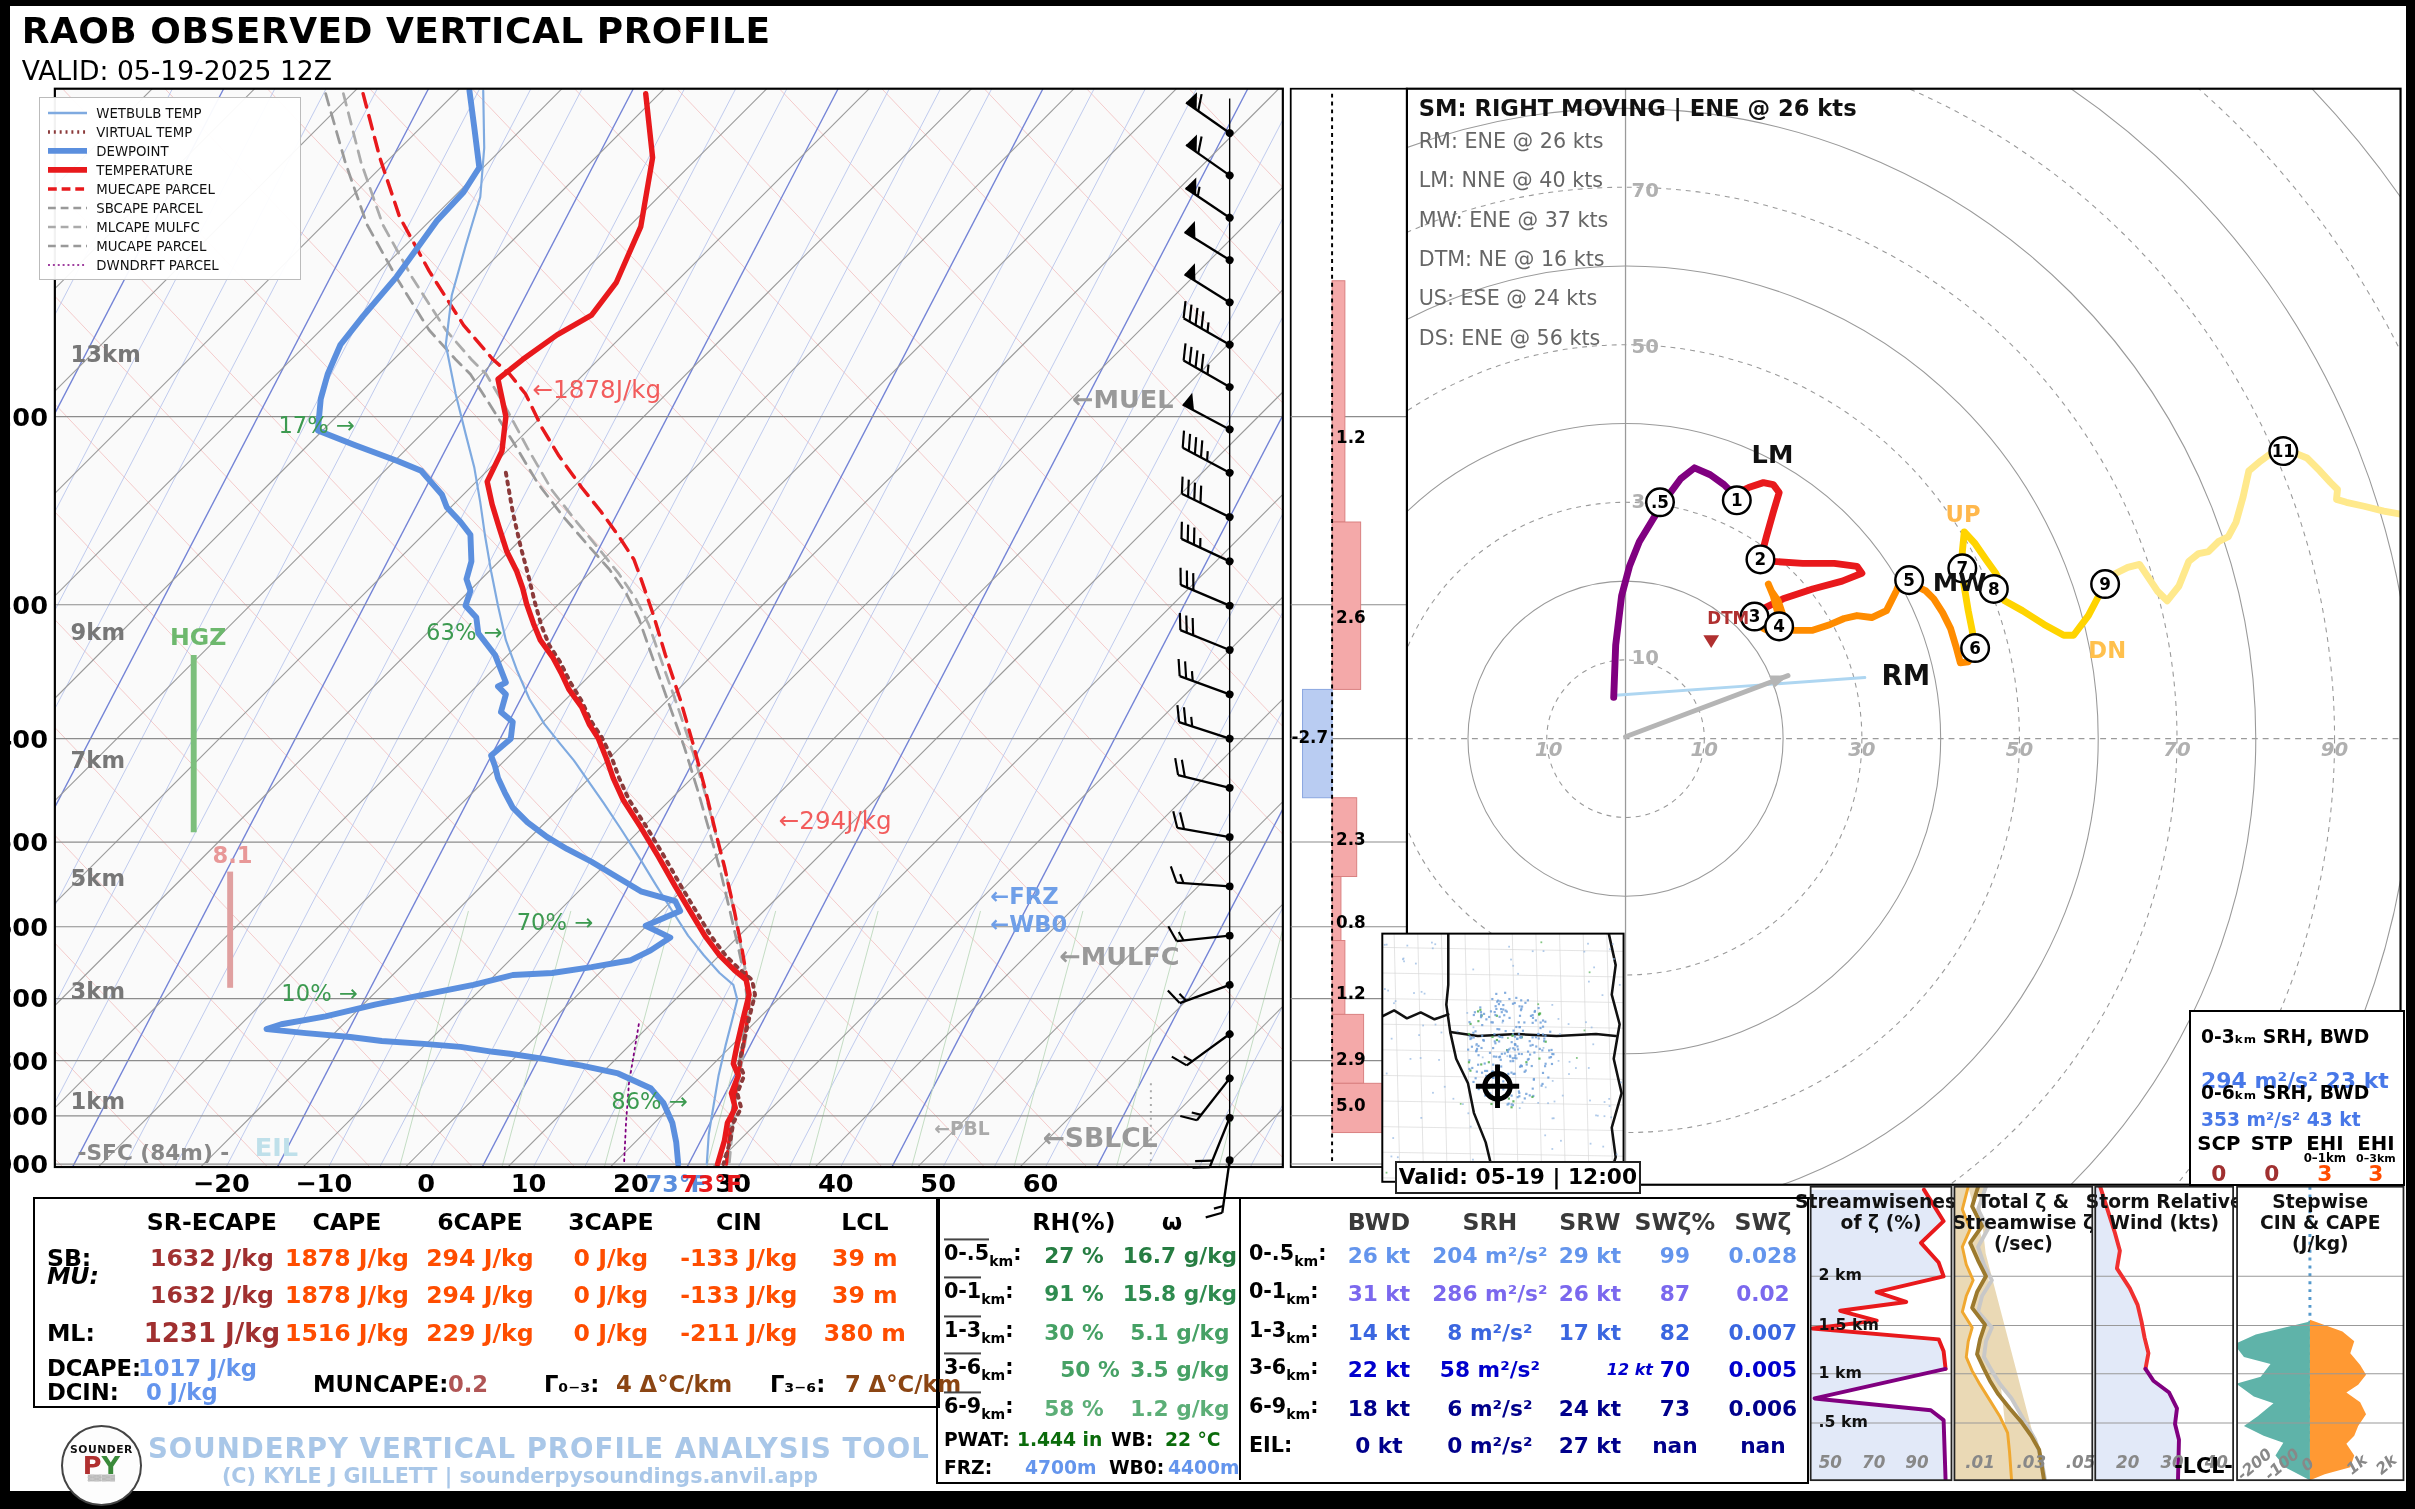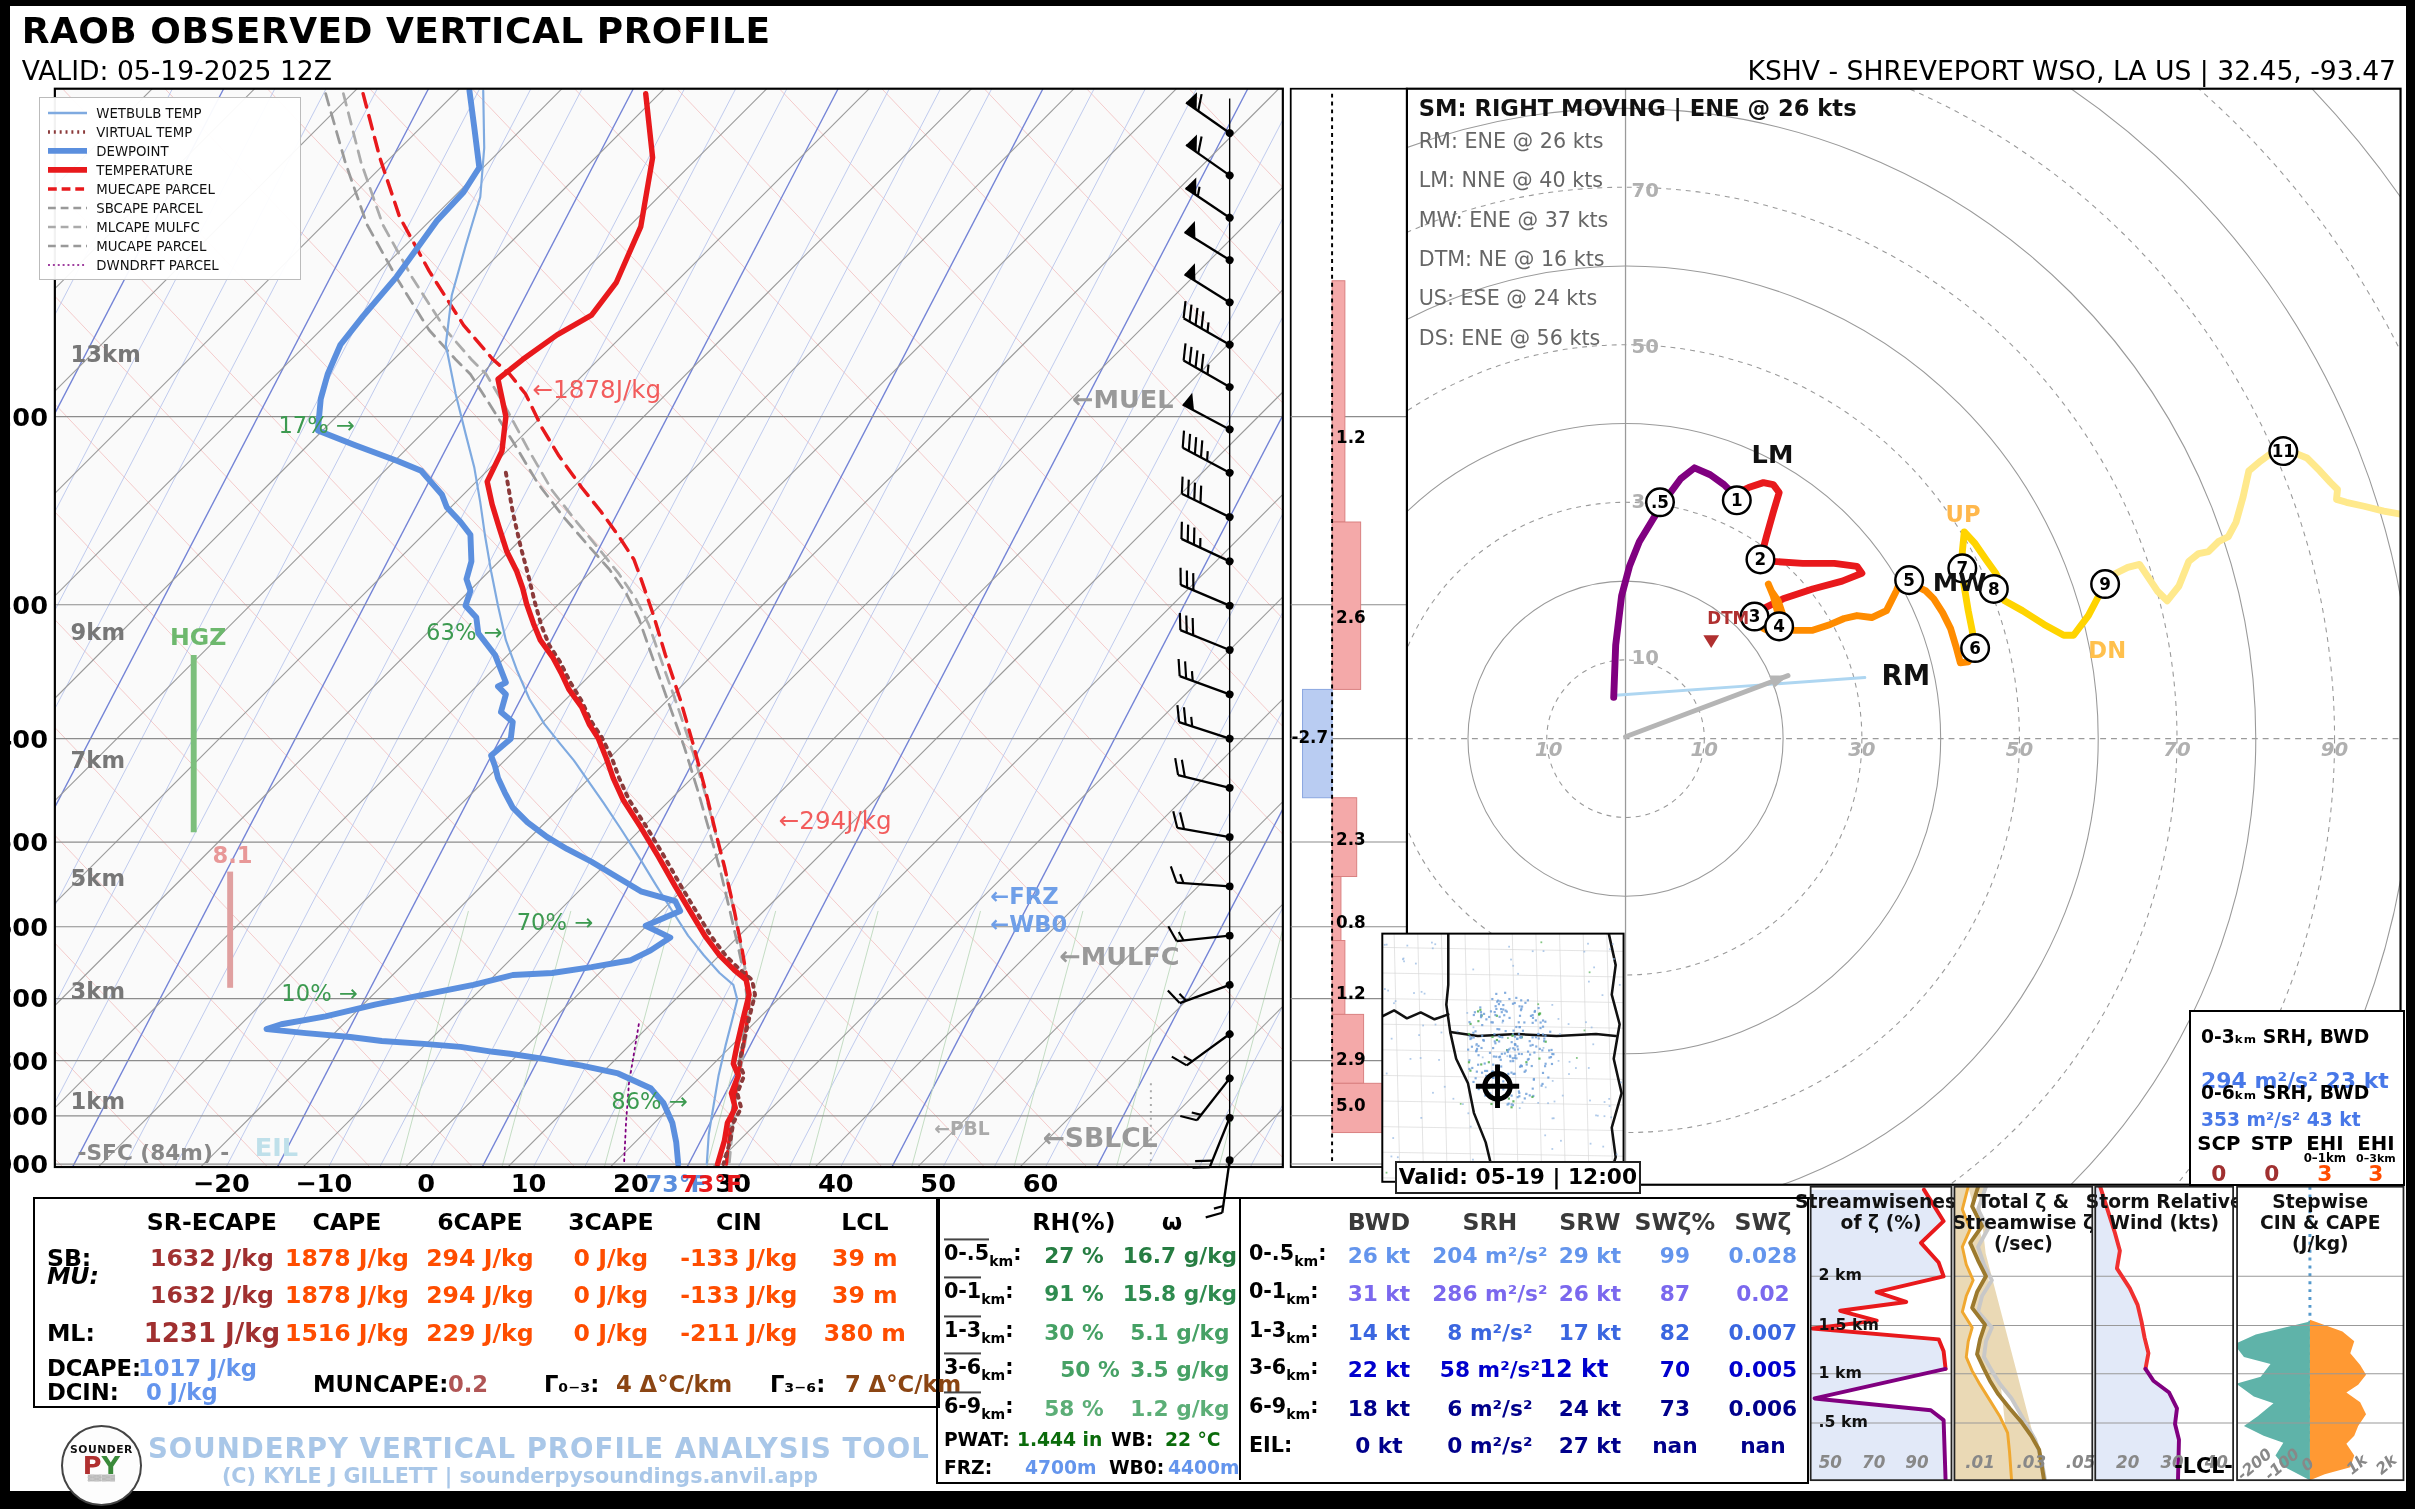--- a/index.html
+++ b/index.html
@@ -29,21 +29,20 @@
   #logo .l3{font-size:5.9px;color:#888;}
   #validbox{left:1385px;top:1155px;width:242px;height:29.6px;background:#fff;border:2.5px solid #222;font-size:21.7px;font-weight:bold;color:#000;text-align:center;line-height:27.6px;z-index:6;}
 </style>
 </head>
 <body>
 
 <div id="fig">
  <div id="paper">
   <div class="abs" id="title">RAOB OBSERVED VERTICAL PROFILE</div>
   <div class="abs" id="valid">VALID: 05-19-2025 12Z</div>
-  <div class="abs" id="station">KSHV - SHREVEPORT WSO, LA US | 32.45, -93.47</div>
 
   <svg id="chart" class="abs" viewBox="0 0 2432 1508">
         <g>
           <clipPath id="skclip">
             <rect x="45" y="84" width="1247" height="1095"></rect>
           </clipPath>
           <rect x="45" y="84" width="1247" height="1095" fill="#fafafa"></rect>
           <g clip-path="url(#skclip)">
             <line x1="-155" y1="1179" x2="-1195.25" y2="84" stroke="#f2c4c4" stroke-width="0.9"></line>
             <line x1="-51" y1="1179" x2="-1091.25" y2="84" stroke="#f2c4c4" stroke-width="0.9"></line>
@@ -1166,21 +1165,21 @@
         <div class="cell" style="left: 1753px; top: 1287px; color: rgb(123, 104, 238); font-size: 21.7px;">0.02</div>
         <div class="cell left" style="left: 1239px; top: 1326px; color: rgb(0, 0, 0); font-size: 20.7px;">1-3<sub>km</sub>:</div>
         <div class="cell" style="left: 1369px; top: 1326px; color: rgb(58, 102, 224); font-size: 21.7px;">14 kt</div>
         <div class="cell" style="left: 1480px; top: 1326px; color: rgb(58, 102, 224); font-size: 21.7px;">8 m²/s²</div>
         <div class="cell" style="left: 1580px; top: 1326px; color: rgb(58, 102, 224); font-size: 21.7px;">17 kt</div>
         <div class="cell" style="left: 1665px; top: 1326px; color: rgb(58, 102, 224); font-size: 21.7px;">82</div>
         <div class="cell" style="left: 1753px; top: 1326px; color: rgb(58, 102, 224); font-size: 21.7px;">0.007</div>
         <div class="cell left" style="left: 1239px; top: 1363px; color: rgb(0, 0, 0); font-size: 20.7px;">3-6<sub>km</sub>:</div>
         <div class="cell" style="left: 1369px; top: 1363px; color: rgb(0, 0, 205); font-size: 21.7px;">22 kt</div>
         <div class="cell" style="left: 1480px; top: 1363px; color: rgb(0, 0, 205); font-size: 21.7px;">58 m²/s²</div>
-        <div class="cell" style="left: 1564px; top: 1363px; color: rgb(0, 0, 205); font-size: 24px;">12 kt</div>
+        <div class="cell" style="left: 1620px; top: 1363px; color: rgb(0, 0, 205); font-size: 16px; font-style: italic;">12 kt</div>
         <div class="cell" style="left: 1665px; top: 1363px; color: rgb(0, 0, 205); font-size: 21.7px;">70</div>
         <div class="cell" style="left: 1753px; top: 1363px; color: rgb(0, 0, 205); font-size: 21.7px;">0.005</div>
         <div class="cell left" style="left: 1239px; top: 1402px; color: rgb(0, 0, 0); font-size: 20.7px;">6-9<sub>km</sub>:</div>
         <div class="cell" style="left: 1369px; top: 1402px; color: rgb(0, 0, 139); font-size: 21.7px;">18 kt</div>
         <div class="cell" style="left: 1480px; top: 1402px; color: rgb(0, 0, 139); font-size: 21.7px;">6 m²/s²</div>
         <div class="cell" style="left: 1580px; top: 1402px; color: rgb(0, 0, 139); font-size: 21.7px;">24 kt</div>
         <div class="cell" style="left: 1665px; top: 1402px; color: rgb(0, 0, 139); font-size: 21.7px;">73</div>
         <div class="cell" style="left: 1753px; top: 1402px; color: rgb(0, 0, 139); font-size: 21.7px;">0.006</div>
         <div class="cell left" style="left: 1239px; top: 1439px; color: rgb(0, 0, 0); font-size: 20.7px;">EIL:</div>
         <div class="cell" style="left: 1369px; top: 1439px; color: rgb(0, 0, 139); font-size: 21.7px;">0 kt</div>

